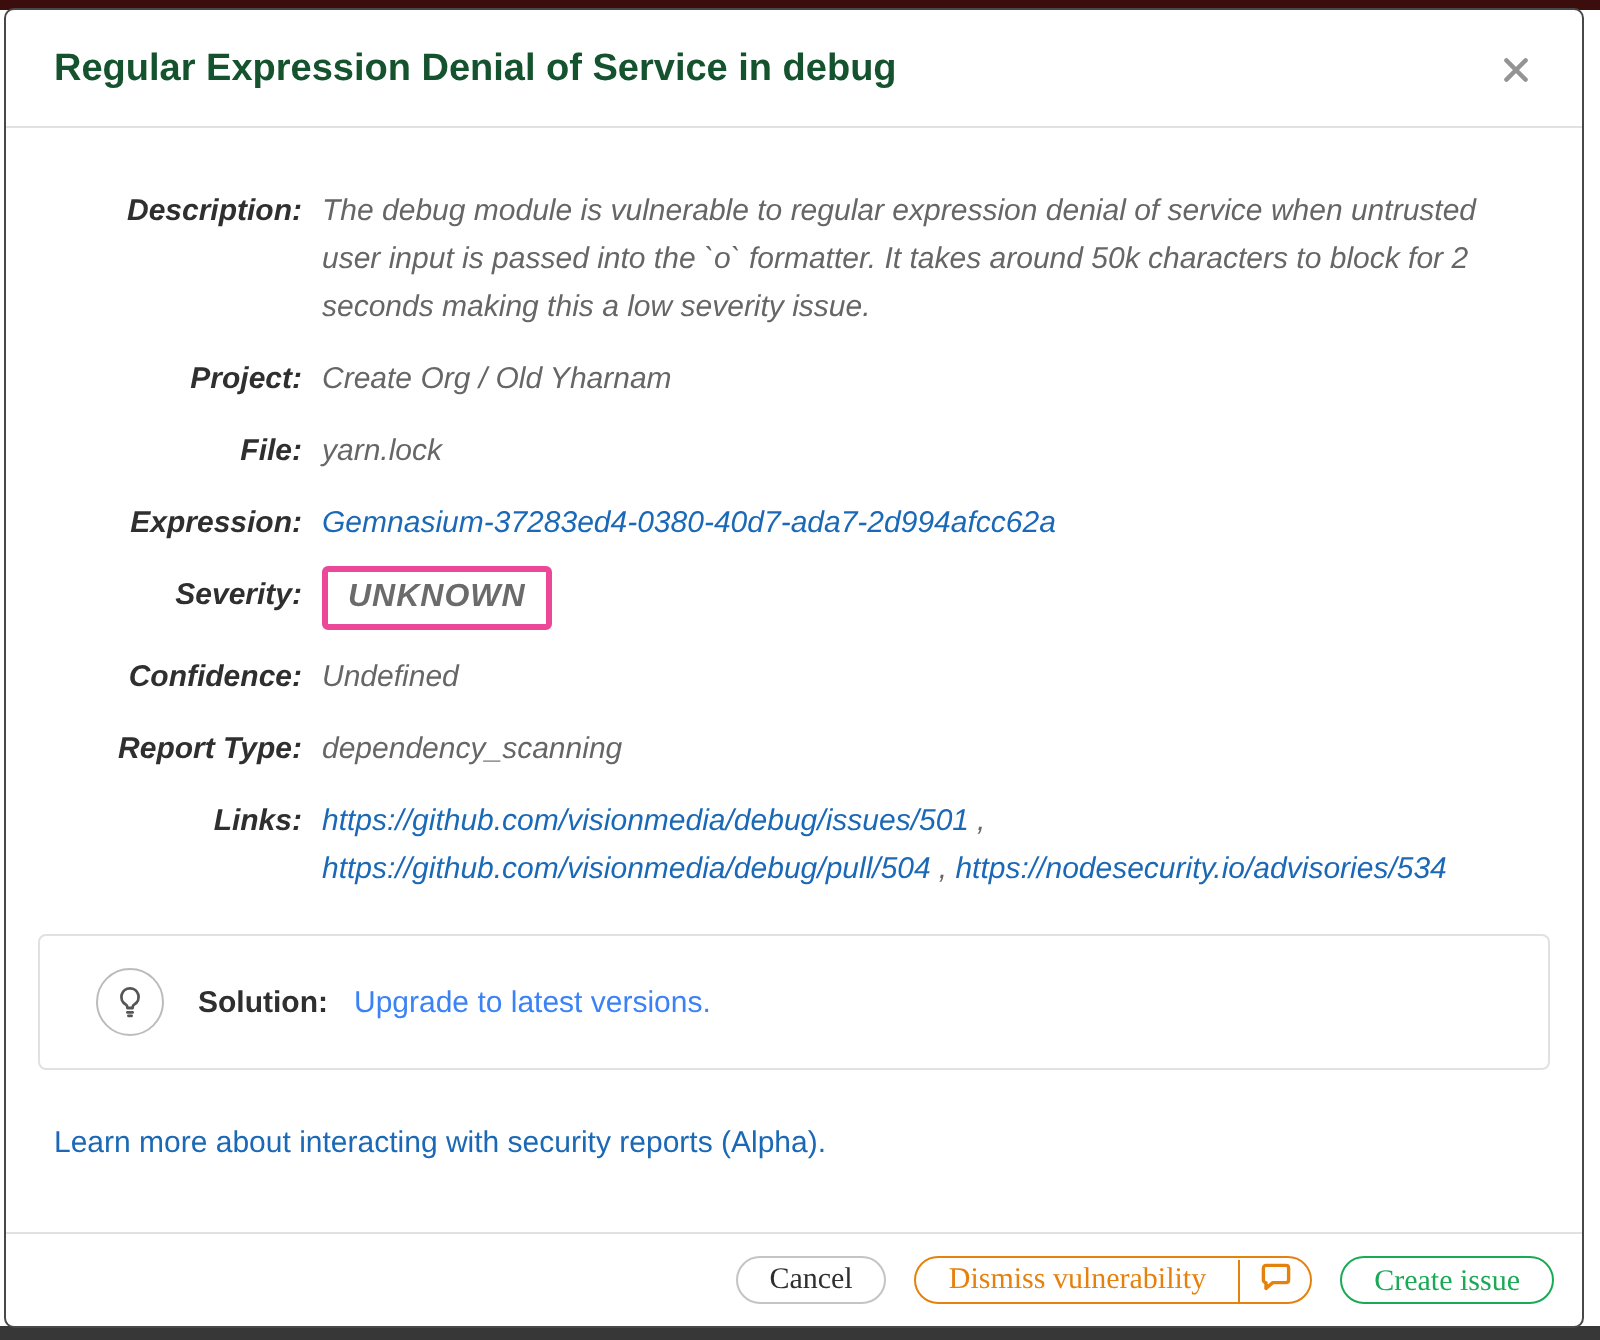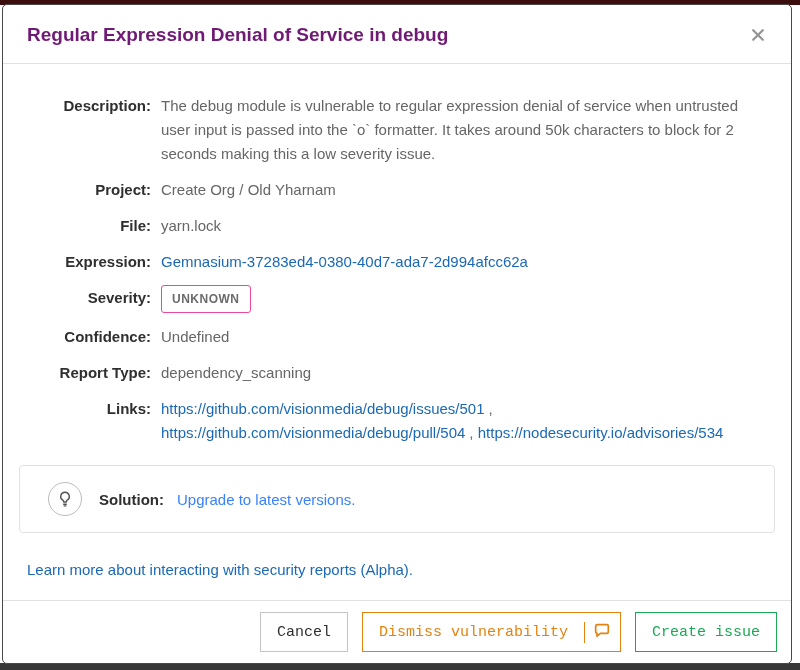--- a/index.html
+++ b/index.html
@@ -30,44 +30,44 @@
     overflow: hidden;
   }
 
   
   .modal-header {
     padding: 17px 24px 15px;
     border-bottom: 1px solid #e1e1e1;
     display: flex; align-items: flex-start; justify-content: space-between;
   }
   .modal-title {
-    font-size: 19px; font-weight: 700; color: #701a75; line-height: 26px;
+    font-size: 19px; font-weight: 700; color: #14532d; line-height: 26px;
   }
   .close-btn {
     background: none; border: none; cursor: pointer;
     padding: 6px 2px 0 10px; line-height: 0; color: #949494;
   }
 
   
   .modal-body { flex: 1; padding: 30px 24px 0; font-size: 15px; }
 
-  .row { display: flex; margin-bottom: 12px; line-height: 24px; }
+  .row { display: flex; margin-bottom: 12px; line-height: 24px; font-style: italic; }
   .row-label {
     width: 124px; flex-shrink: 0; text-align: right;
     font-weight: 700; color: #2f2f2f;
   }
   .row-value { margin-left: 10px; color: #666; }
   .row-value a, .link { color: #1b69b6; text-decoration: none; }
   .link-sep { color: #666; margin-left: 4px; }
 
   .severity-badge {
     display: inline-block; margin-top: -3px;
     padding: 4px 10px;
-    border: 1px solid #ec4899; border-radius: 3px;
-    font-size: 12px; font-weight: 700; letter-spacing: 0.5px;
+    border: 3px solid #ec4899; border-radius: 3px;
+    font-size: 16px; font-weight: 700; letter-spacing: 0.5px;
     color: #6b6b6b; background: #fff; line-height: 18px;
   }
 
   
   .solution-box {
     margin: 20px -8px 0;
     border: 1px solid #e1e1e1; border-radius: 4px;
     padding: 28px; height: 68px;
     display: flex; align-items: center;
   }
@@ -84,22 +84,22 @@
     color: #1b69b6; font-size: 15px; text-decoration: none;
   }
 
   
   .modal-footer {
     border-top: 1px solid #e1e1e1;
     padding: 11px 14px;
     display: flex; justify-content: flex-end; align-items: center; gap: 14px;
   }
   .btn {
-    height: 40px; background: #fff; border-radius: 0;
-    font-family: Liberation Mono, monospace;
+    height: 24px; background: #fff; border-radius: 14px;
+    font-family: Liberation Serif, serif;
     font-size: 15px; cursor: pointer;
   }
   .btn-cancel { border: 1px solid #c4c4c4; color: #2f2f2f; padding: 0 16px; }
   .btn-dismiss {
     border: 1px solid #e5820e; color: #e5820e;
     display: flex; align-items: center; padding: 0; overflow: hidden;
   }
   .btn-dismiss .dismiss-label {
     padding: 0 16px; display: flex; align-items: center;
   }

